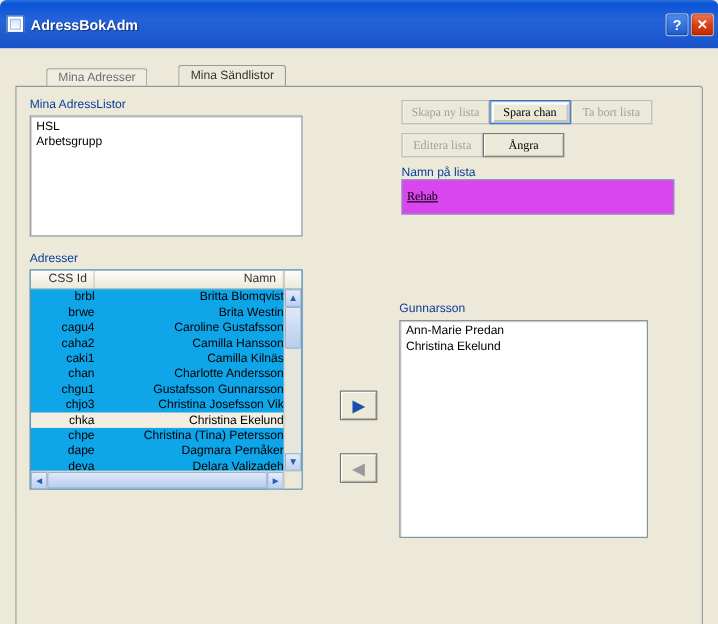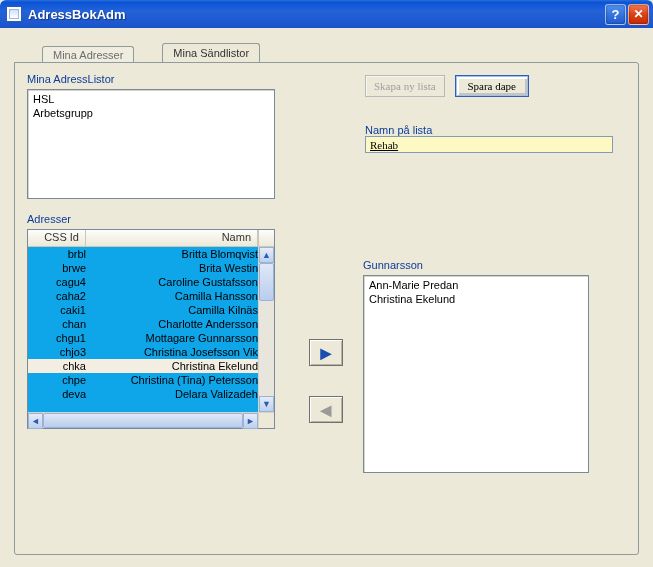--- a/index.html
+++ b/index.html
@@ -7,21 +7,21 @@
     margin: 0;
     font-family: Tahoma, "MS Sans Serif", sans-serif;
     font-size: 11px;
     background: #ece9d8;
     width: 653px;
     height: 567px;
     overflow: hidden;
   }
   
   .titlebar {
-    height: 28px;
+    height: 44px;
     background: linear-gradient(to bottom, #2a6fd6 0%, #0a54d8 8%, #2462d8 40%, #1a53c9 100%);
     display: flex;
     align-items: center;
     color: #fff;
     font-weight: bold;
     font-size: 13px;
     padding: 0 4px 0 6px;
     border-radius: 6px 6px 0 0;
   }
   .titlebar .appicon {
@@ -119,26 +119,26 @@
     padding: 0 8px;
   }
   .btn.disabled { color:#a0a0a0; border-color:#b8b8b8; box-shadow: inset 1px 1px 0 #fff9; }
   .btn.default { border:1px solid #2f5fb0; box-shadow: inset 0 0 0 1px #9ec2f4, inset 1px 1px 0 2px #fff, inset -1px -1px 0 2px #c8c4b6; }
 
   .rightbuttons {
     position:absolute;
     left: 350px;
     top: 12px;
   }
-  .rightbuttons .row { display:flex; gap:10px; margin-bottom:27px; }
+  .rightbuttons .row { display:flex; margin-bottom:8px; }
 
   .field-label { color:#0a3c9c; }
   .textinput {
-    background:#fef9c3; border:1px solid #7f9db9;
-    height:17px; padding:2px 4px;
+    background:#d946ef; border:1px solid #7f9db9;
+    height:32px; padding:2px 4px;
     font:11px Tahoma;
     width: 248px;
     text-decoration: underline;
   }
 
   
   .adresser-wrap { margin-top: 14px; }
   .tablebox {
     width: 248px;
     height: 200px;
@@ -312,33 +312,37 @@
               <div class="trow">
                   <div class="c1">caki1</div>
                   <div class="c2">Camilla Kilnäs</div>
                 </div>
               <div class="trow">
                   <div class="c1">chan</div>
                   <div class="c2">Charlotte Andersson</div>
                 </div>
               <div class="trow">
                   <div class="c1">chgu1</div>
-                  <div class="c2">Mottagare Gunnarsson</div>
+                  <div class="c2">Gustafsson Gunnarsson</div>
                 </div>
               <div class="trow">
                   <div class="c1">chjo3</div>
                   <div class="c2">Christina Josefsson Vik</div>
                 </div>
               <div class="trow sel">
                   <div class="c1">chka</div>
                   <div class="c2">Christina Ekelund</div>
                 </div>
               <div class="trow">
                   <div class="c1">chpe</div>
                   <div class="c2">Christina (Tina) Petersson</div>
+                </div>
+              <div class="trow">
+                  <div class="c1">dape</div>
+                  <div class="c2">Dagmara Pernåker</div>
                 </div>
               <div class="trow">
                   <div class="c1">deva</div>
                   <div class="c2">Delara Valizadeh</div>
                 </div>
 
             </div>
             <div class="vscroll">
               <div class="arrow">▲</div>
               <div class="thumbwrap">
@@ -353,21 +357,26 @@
             <div class="arrow">►</div>
             <div class="corner"></div>
           </div>
         </div>
       </div>
     </div>
 
     <div class="rightbuttons">
       <div class="row">
         <button class="btn disabled">Skapa ny lista</button>
-        <button class="btn default">Spara dape</button>
+        <button class="btn default">Spara chan</button>
+        <button class="btn disabled">Ta bort lista</button>
+      </div>
+      <div class="row">
+        <button class="btn disabled">Editera lista</button>
+        <button class="btn">Ångra</button>
       </div>
       <div class="field-label">Namn på lista</div>
       <input class="textinput" type="text" value="Rehab" style="">
     </div>
 
     <div class="transfer">
       <div class="tbtn add">
         <span>▶</span>
       </div>
       <div class="tbtn rem">

